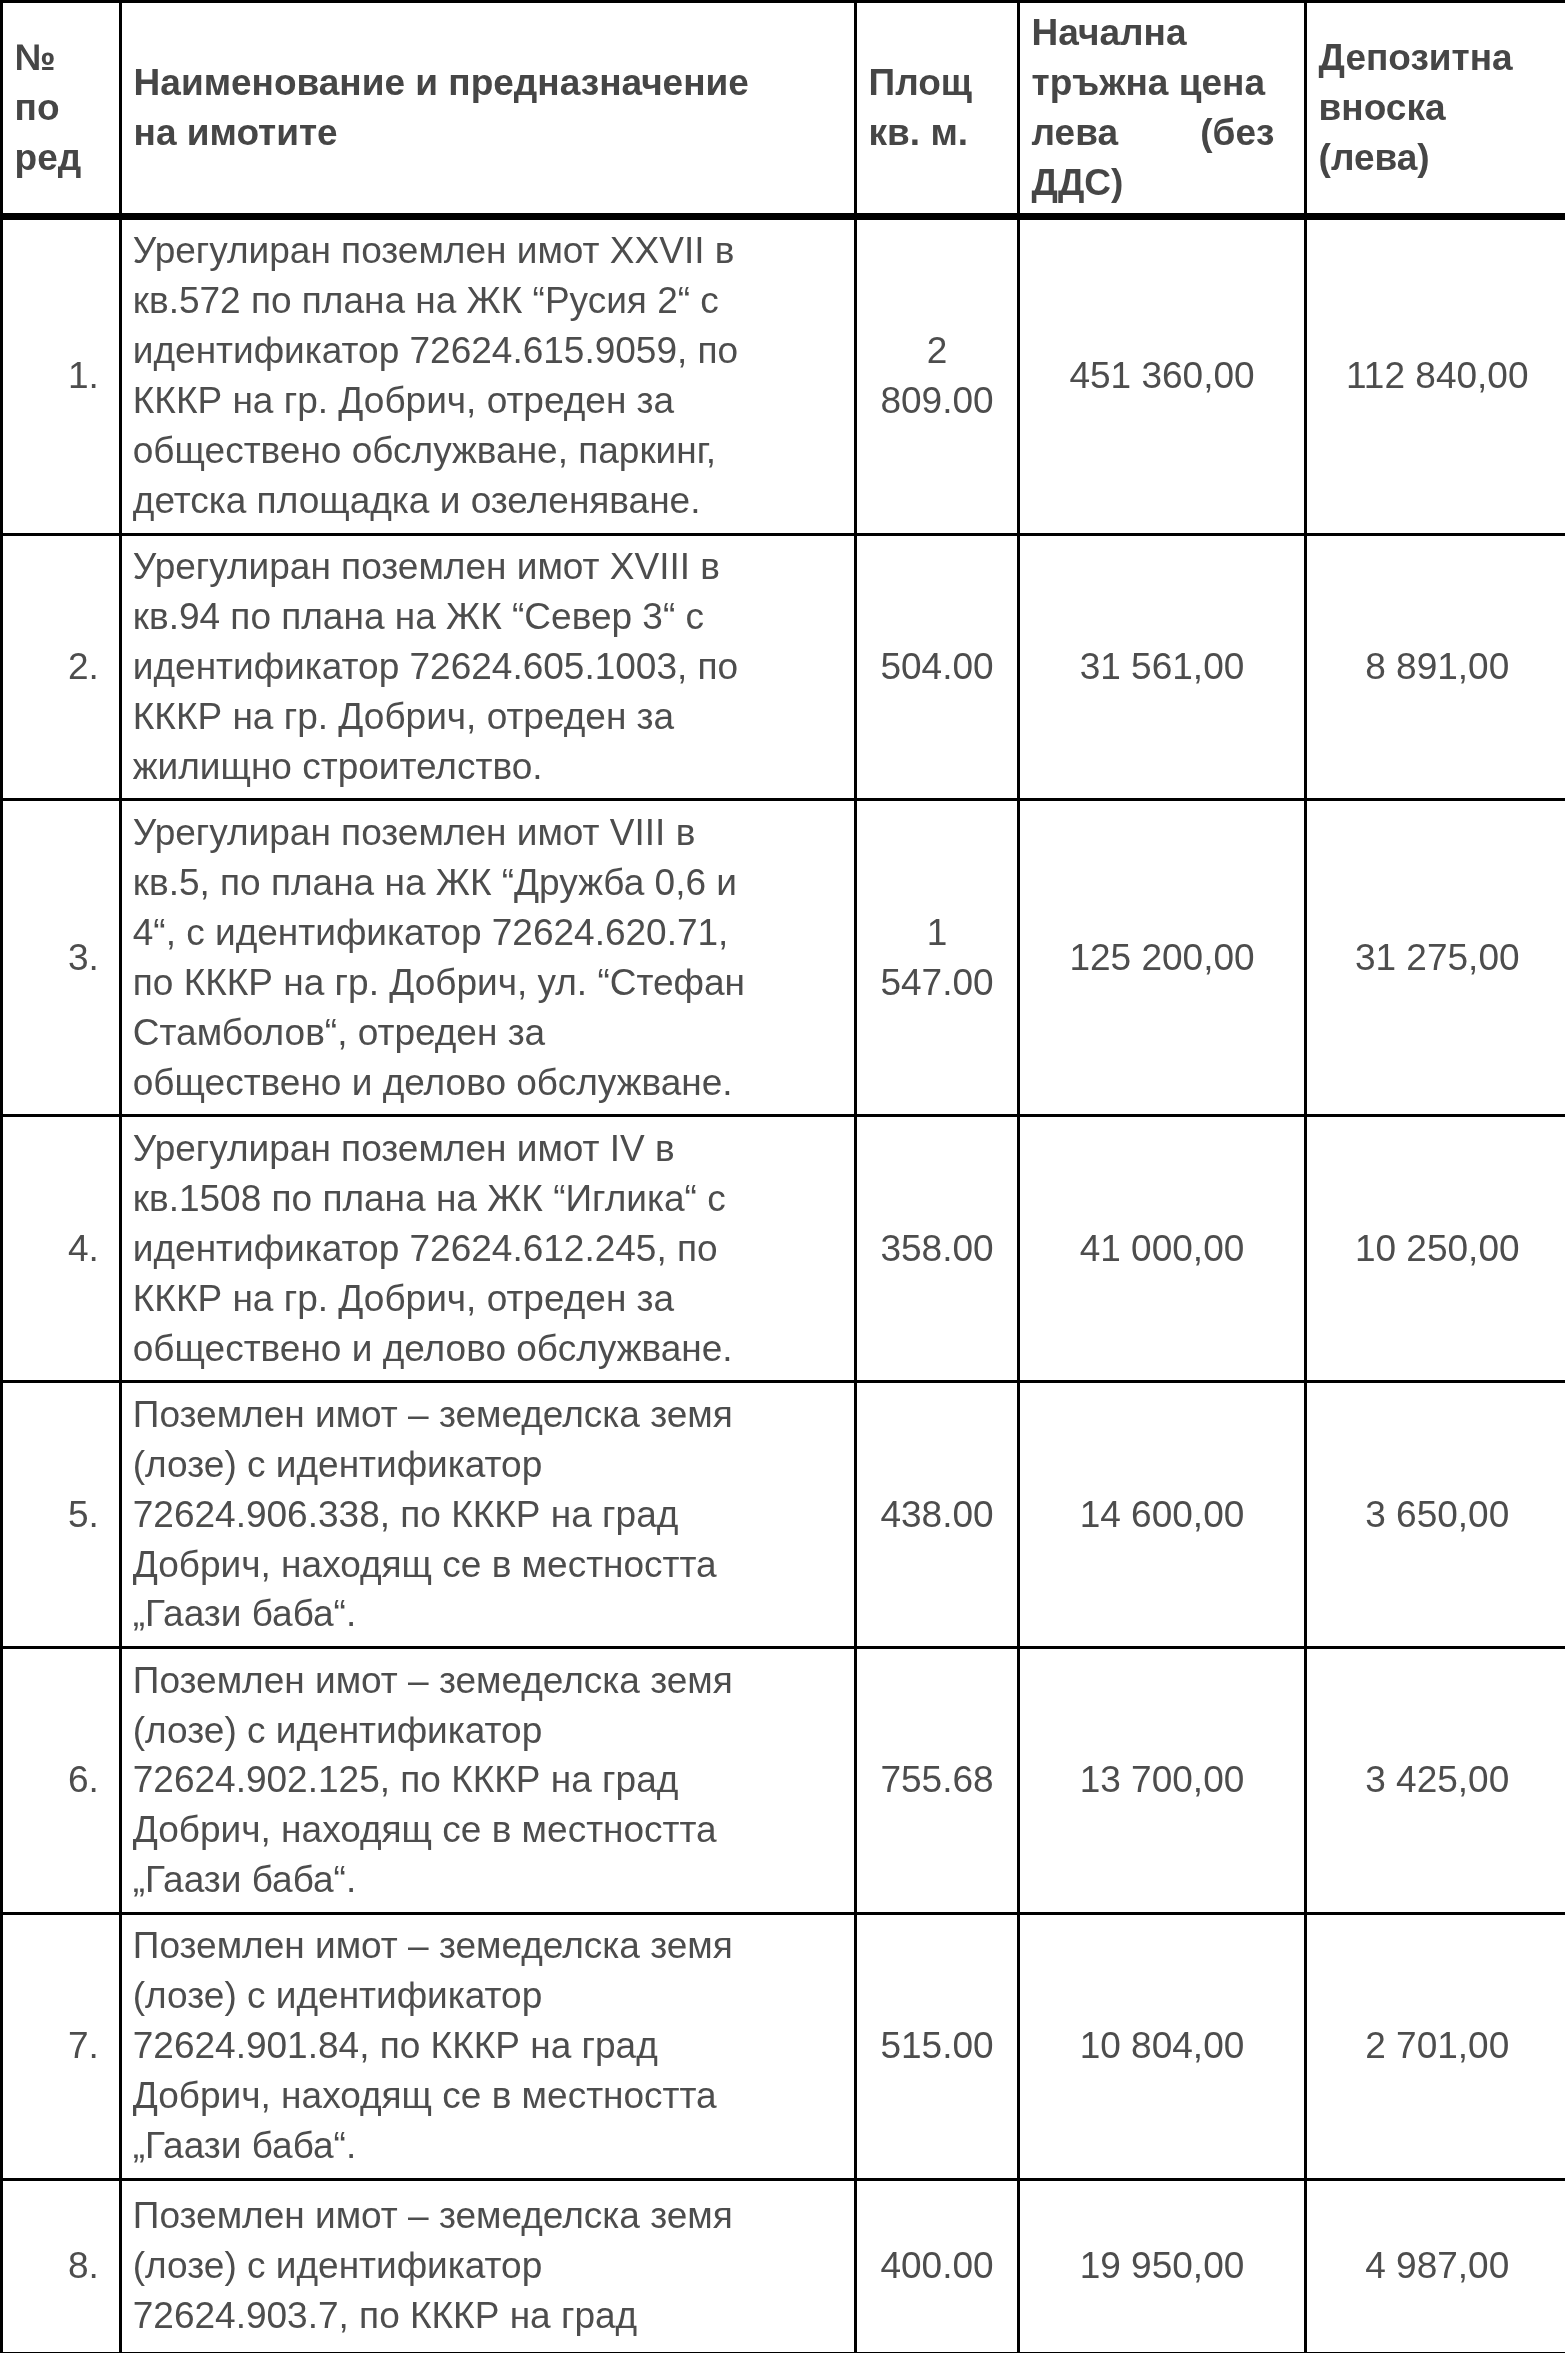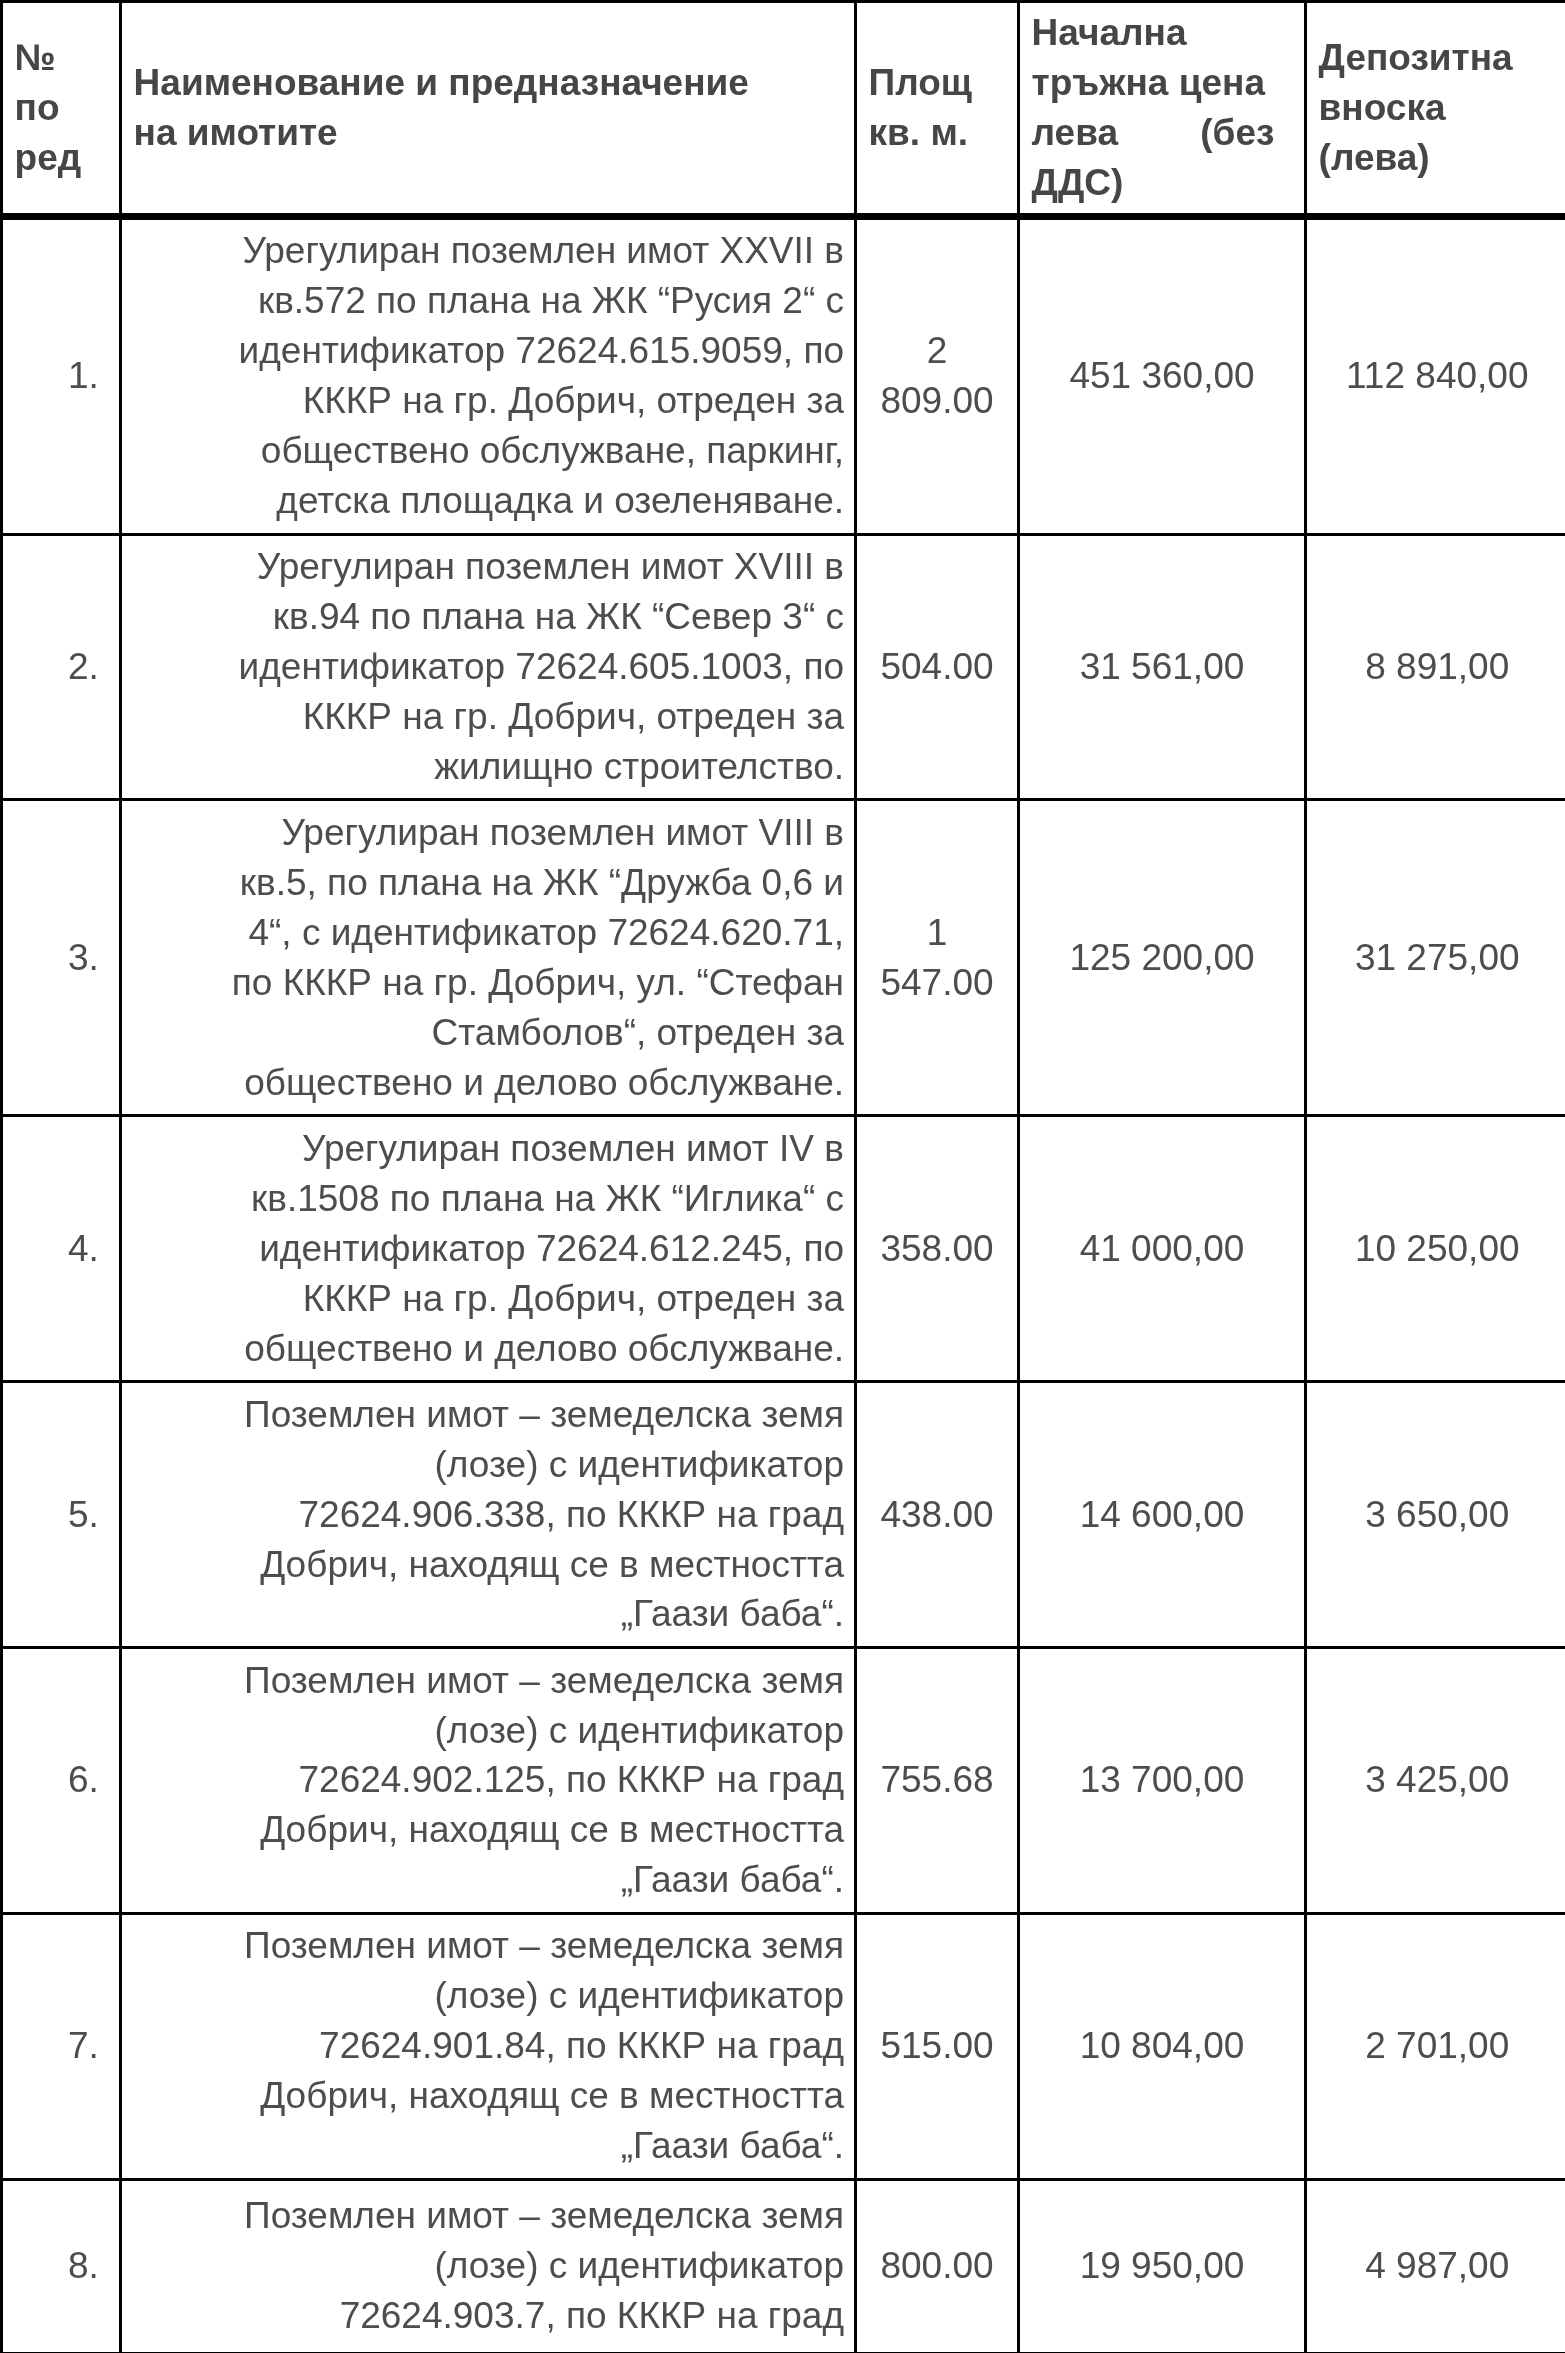--- a/index.html
+++ b/index.html
@@ -42,21 +42,21 @@
     padding: 5px 8.3px 5px 11.6px;
   }
   .doc-table thead th.h-price { white-space: pre-wrap; }
 
   td.c-num {
     text-align: left;
     padding-left: 65px;
     white-space: pre-line;
   }
   td.c-name {
-    text-align: right;
+    text-align: left;
     white-space: pre-line;
     padding: 6.6px 10px 6.6px 10.8px;
   }
   td.c-area, td.c-price, td.c-deposit {
     text-align: center;
     white-space: pre-line;
     padding: 3.3px 5px;
   }
 
   tr.row-header { height: 210px; }
@@ -178,19 +178,19 @@
 „Гаази баба“.</td>
       <td class="c-area">515.00</td>
       <td class="c-price">10 804,00</td>
       <td class="c-deposit">2 701,00</td>
     </tr>
     <tr class="r8">
       <td class="c-num">8.</td>
       <td class="c-name">Поземлен имот – земеделска земя
 (лозе) с идентификатор
 72624.903.7, по КККР на град</td>
-      <td class="c-area">800.00</td>
+      <td class="c-area">400.00</td>
       <td class="c-price">19 950,00</td>
       <td class="c-deposit">4 987,00</td>
     </tr>
   </tbody>
 </table>
 
 
 </body></html>

